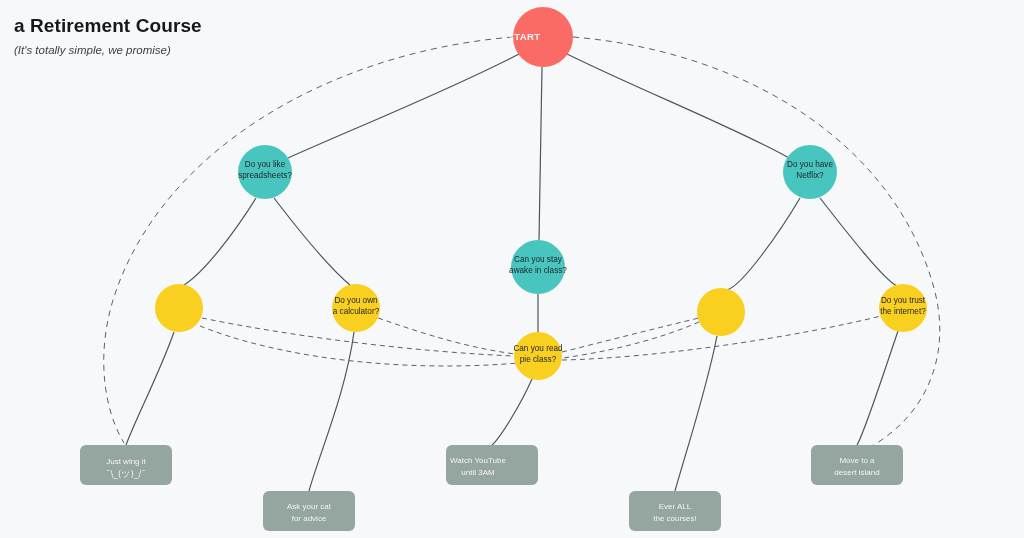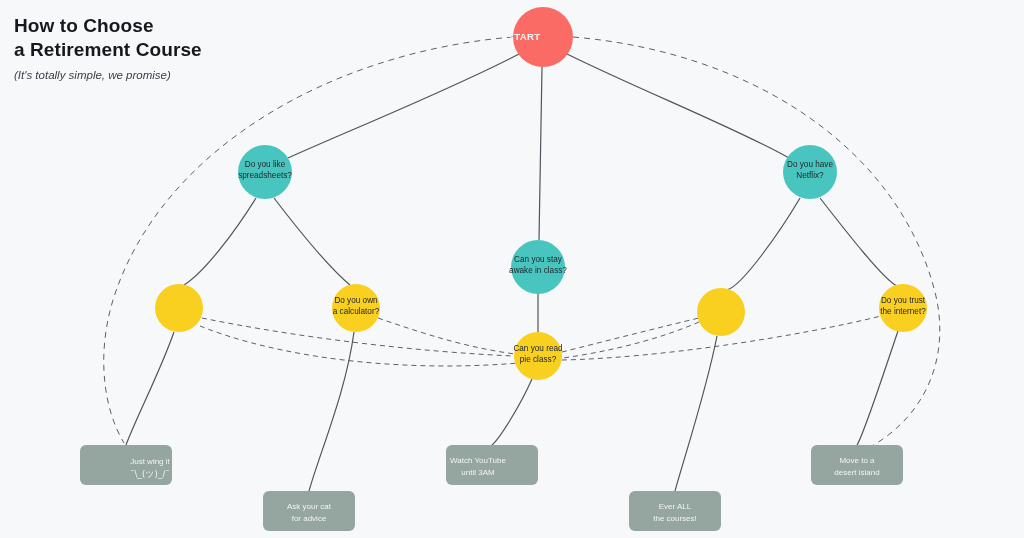--- a/index.html
+++ b/index.html
@@ -134,21 +134,20 @@
 
       <circle cx="265" cy="172" r="27" fill="#49c5bf"></circle>
       <circle cx="538" cy="267" r="27" fill="#49c5bf"></circle>
       <circle cx="810" cy="172" r="27" fill="#49c5bf"></circle>
 
       <circle cx="543" cy="37" r="30" fill="#fb6b65"></circle>
     </g>
   </svg>
 
   <div id="title-block">
-    <div class="t-line">How to Choose</div>
     <div class="t-line">a Retirement Course</div>
     <div class="subtitle">(It's totally simple, we promise)</div>
   </div>
 
   <div class="node-label start-label" style="left:474px; top:31px; width:100px;">
     <div>START</div>
   </div>
 
   <div class="node-label" style="left:205px; top:160px; width:120px;">
     <div>Do you like</div>
@@ -175,21 +174,21 @@
     <div>Can you read</div>
     <div>pie class?</div>
   </div>
 
 
   <div class="node-label" style="left:843px; top:296px; width:120px;">
     <div>Do you trust</div>
     <div>the internet?</div>
   </div>
 
-  <div class="box-label" style="left:80px; top:456px; width:92px;padding-left:24px;">
+  <div class="box-label" style="left:80px; top:456px; width:92px;">
     <div>Just wing it</div>
     <div class="shrug">¯\_(ツ)_/¯</div>
   </div>
 
   <div class="box-label" style="left:263px; top:501px; width:92px;">
     <div>Ask your cat</div>
     <div>for advice</div>
   </div>
 
   <div class="box-label" style="left:432px; top:455px; width:92px;">

